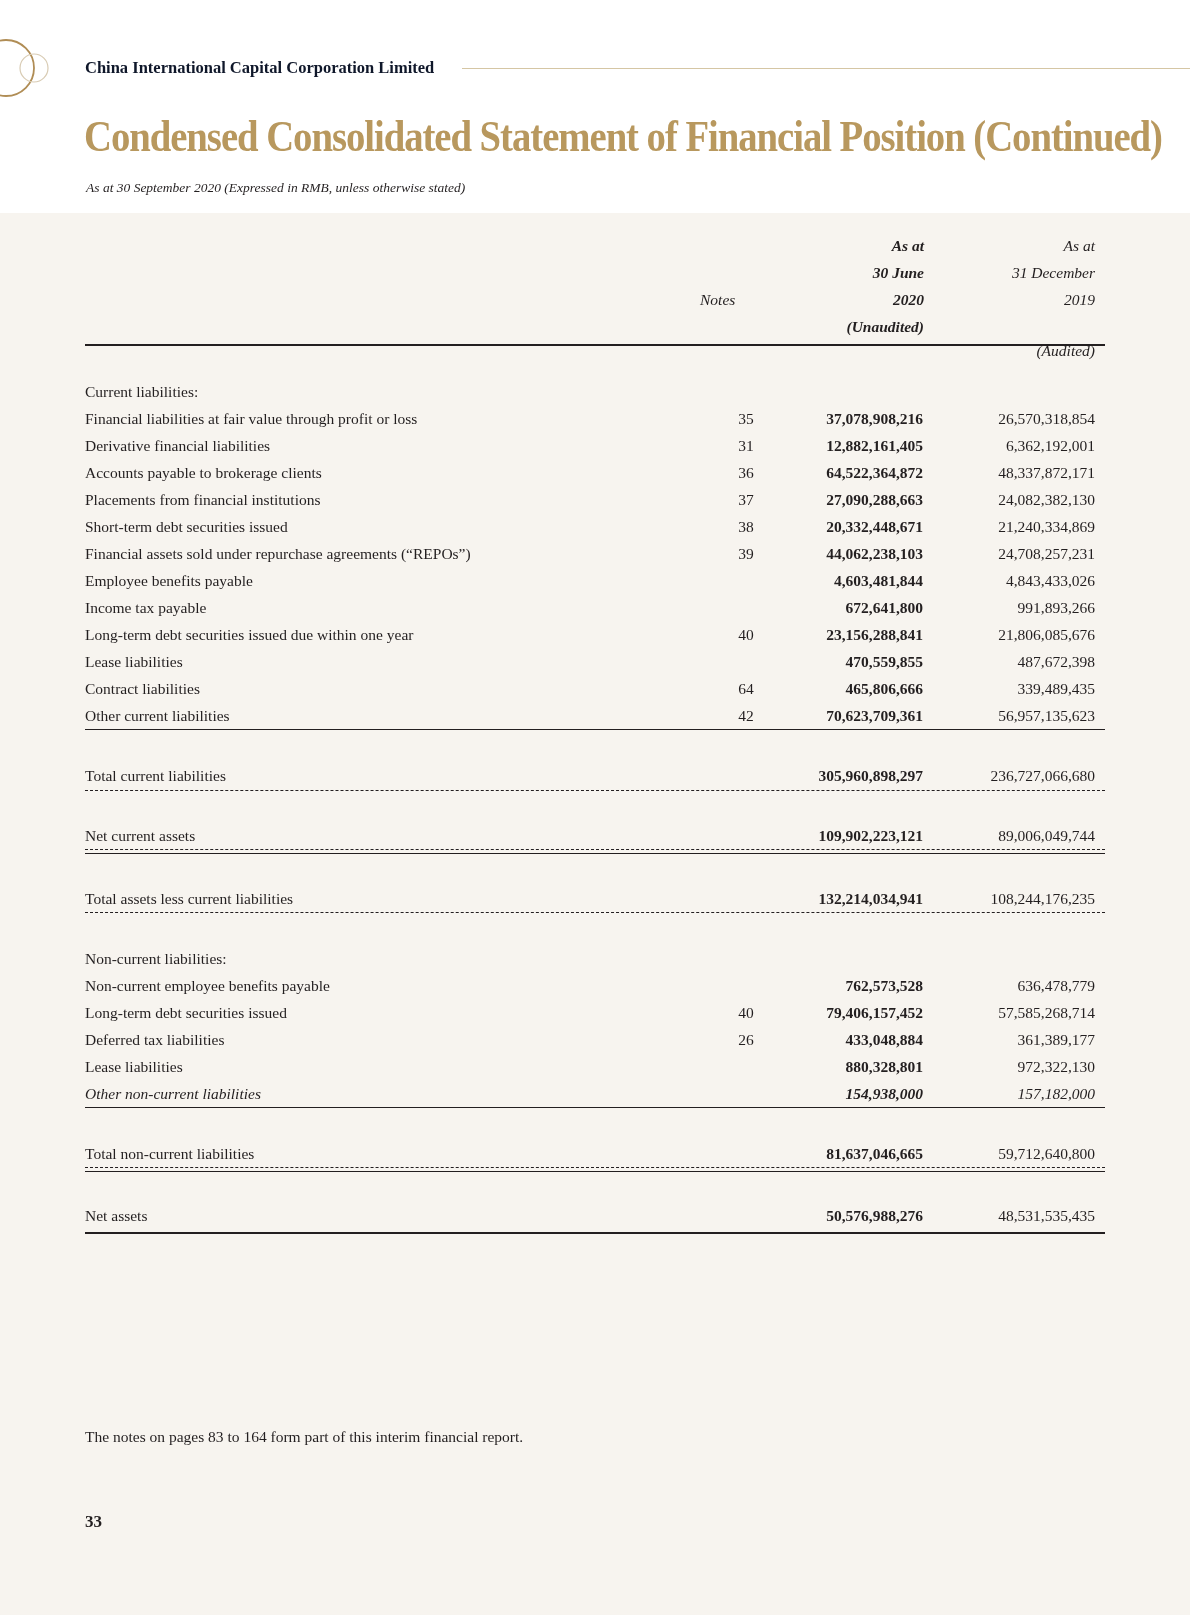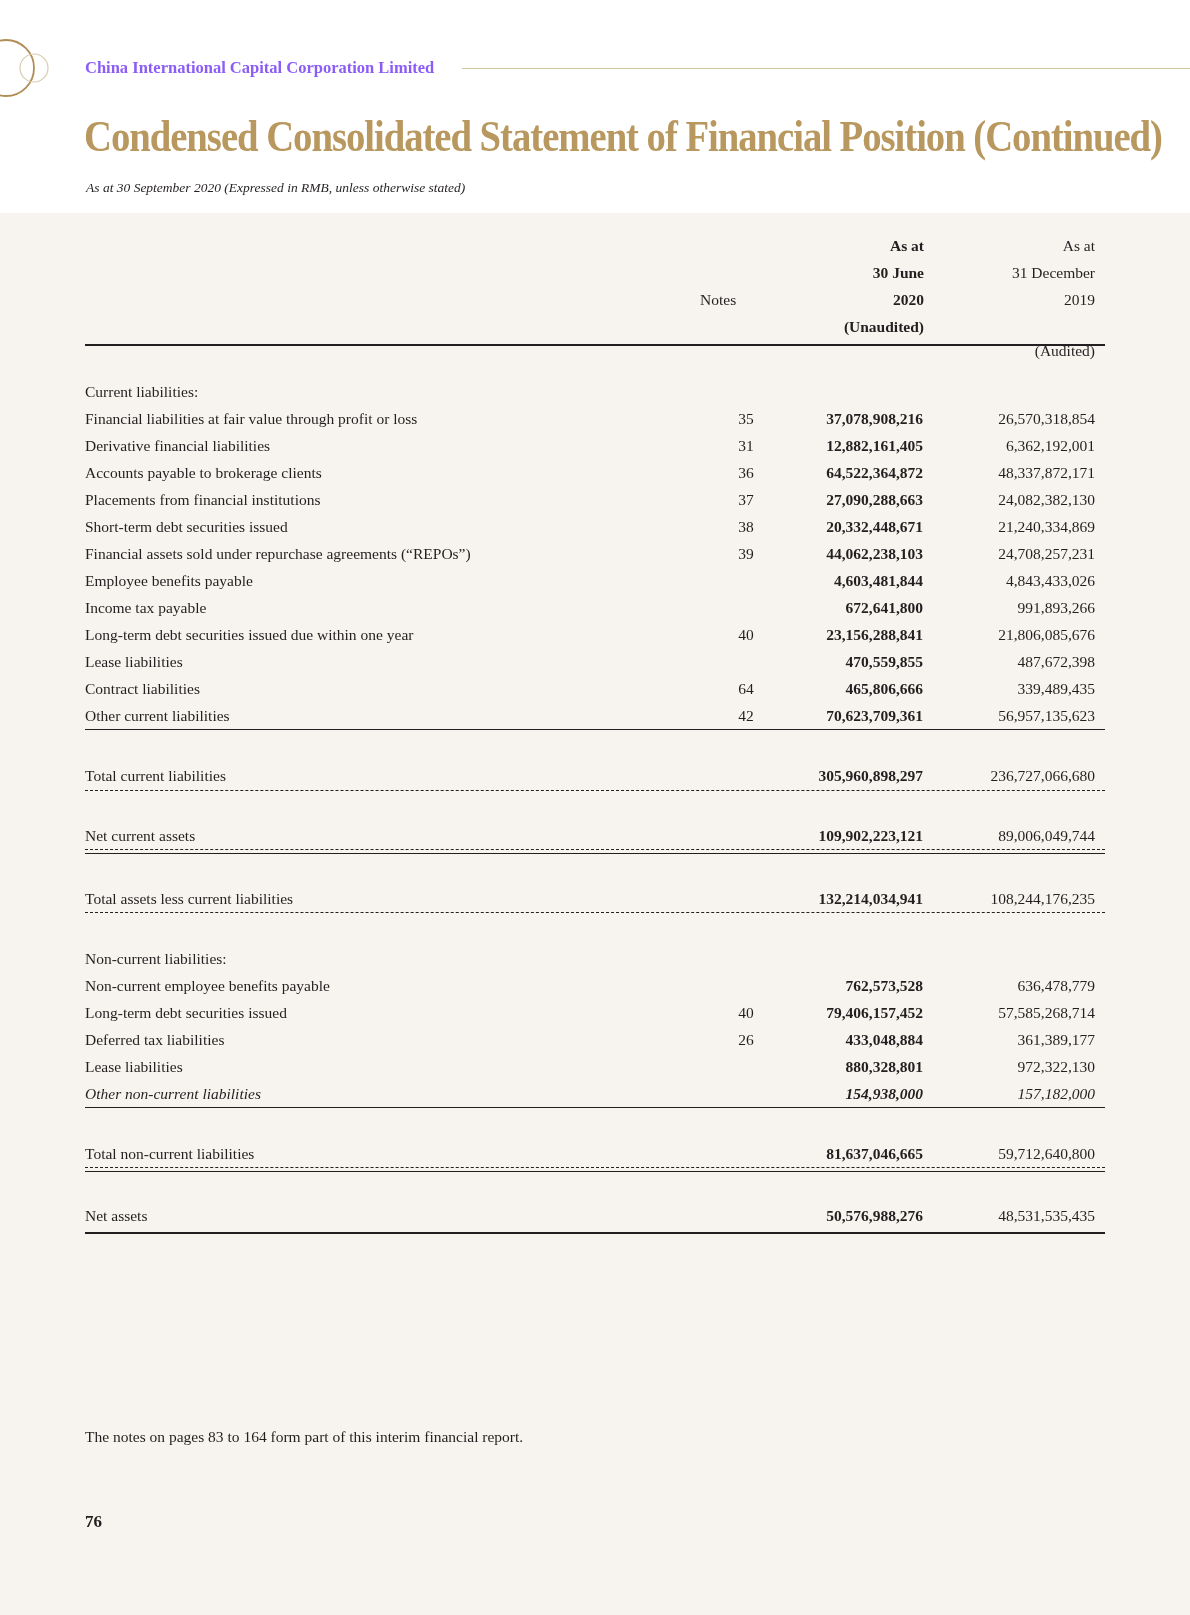--- a/index.html
+++ b/index.html
@@ -8,36 +8,36 @@
     background: #ffffff;
     font-family: "Liberation Serif", "DejaVu Serif", serif;
     color: #231f20;
   }
   .top { position: absolute; left: 0; top: 0; width: 1190px; height: 213px; background: #ffffff; }
   .body-bg { position: absolute; left: 0; top: 213px; width: 1190px; height: 1402px; background: #f7f4ef; }
 
   .logo { position: absolute; left: 0; top: 38px; width: 60px; height: 62px; }
   .company {
     position: absolute; left: 85px; top: 58px;
-    font-size: 16.5px; font-weight: bold; color: #8b5cf6; white-space: nowrap;
+    font-size: 16.5px; font-weight: bold; color: #0f172a; white-space: nowrap;
   }
   .header-rule { position: absolute; left: 462px; top: 68px; width: 728px; height: 1px; background: #d5c6a4; }
 
   .title {
     position: absolute; left: 84px; top: 110px;
     font-size: 45px; font-weight: bold; color: #b8985e; white-space: nowrap;
     letter-spacing: -1.2px;
     transform: scaleX(0.86); transform-origin: left top;
   }
   .subtitle {
     position: absolute; left: 86px; top: 180px;
     font-size: 13.5px; font-style: italic; color: #231f20; white-space: nowrap;
   }
 
-  .hdr { position: absolute; font-size: 15.5px; white-space: nowrap; text-align: left; }
+  .hdr { position: absolute; font-size: 15.5px; white-space: nowrap; text-align: left; font-style: italic; }
   .hdr.bold { font-weight: bold; }
   .hdr-line { position: absolute; left: 85px; width: 1020px; height: 2px; background: #231f20; }
 
   .row { position: absolute; left: 85px; width: 1020px; height: 22px; font-size: 15.5px; }
   .row .lbl { position: absolute; left: 0; top: 0; white-space: nowrap; }
   .row .note { position: absolute; left: 600px; width: 122px; top: 0; text-align: center; }
   .row .cur { position: absolute; right: 182px; top: 0; font-weight: bold; white-space: nowrap; text-align: right; }
   .row .prev { position: absolute; right: 10px; top: 0; white-space: nowrap; text-align: right; }
 
   .solid { position: absolute; left: 85px; width: 1020px; height: 0; border-top: 1.3px solid #231f20; }
@@ -220,13 +220,13 @@
 <div class="solid" style="top:1171px;"></div>
 
 <div class="row" style="top:1207px;">
   <span class="lbl">Net assets</span>
   <span class="cur">50,576,988,276</span>
   <span class="prev">48,531,535,435</span>
 </div>
 <div class="thick" style="top:1232px;"></div>
 
 <div class="footnote">The notes on pages 83 to 164 form part of this interim financial report.</div>
-<div class="pageno">76</div>
+<div class="pageno">33</div>
 
 </body></html>

